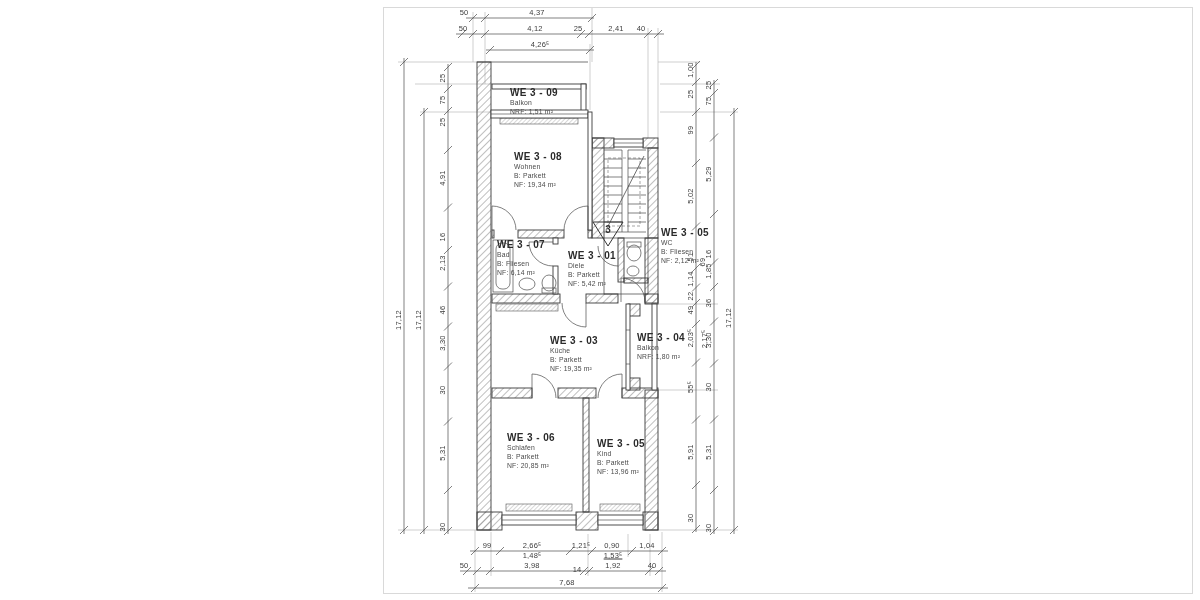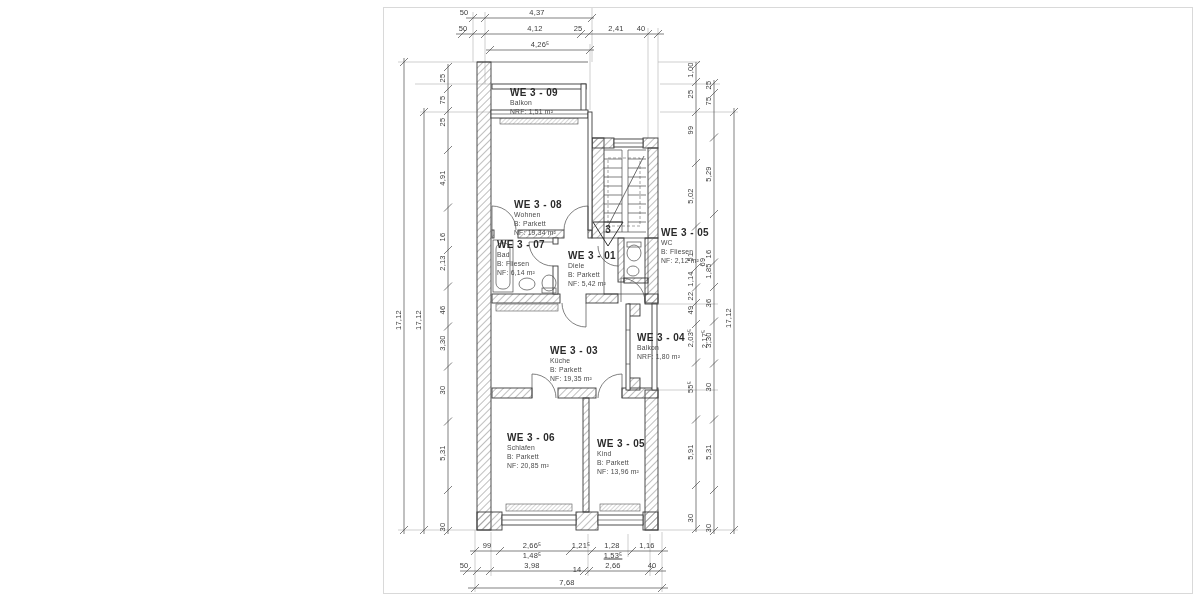--- a/index.html
+++ b/index.html
@@ -262,28 +262,28 @@
       <span class="dim-label" style="left: 537px; top: 12px;">4,37</span>
       <span class="dim-label" style="left: 463px; top: 28px;">50</span>
       <span class="dim-label" style="left: 535px; top: 28px;">4,12</span>
       <span class="dim-label" style="left: 578px; top: 28px;">25</span>
       <span class="dim-label" style="left: 616px; top: 28px;">2,41</span>
       <span class="dim-label" style="left: 641px; top: 28px;">40</span>
       <span class="dim-label" style="left: 540px; top: 44px;">4,26⁵</span>
       <span class="dim-label" style="left: 487px; top: 545px;">99</span>
       <span class="dim-label" style="left: 532px; top: 545px; text-align: center;">2,66⁵</span>
       <span class="dim-label" style="left: 581px; top: 545px;">1,21⁵</span>
-      <span class="dim-label" style="left: 612px; top: 545px;">1,28</span>
-      <span class="dim-label" style="left: 647px; top: 545px;">1,16</span>
+      <span class="dim-label" style="left: 612px; top: 545px;">0,90</span>
+      <span class="dim-label" style="left: 647px; top: 545px;">1,04</span>
       <span class="dim-label" style="left: 532px; top: 555px;">1,48⁵</span>
       <span class="dim-label" style="left: 613px; top: 555px; text-decoration: underline;">1,53⁵</span>
       <span class="dim-label" style="left: 464px; top: 565px;">50</span>
       <span class="dim-label" style="left: 532px; top: 565px;">3,98</span>
       <span class="dim-label" style="left: 577px; top: 569px;">14</span>
-      <span class="dim-label" style="left: 613px; top: 565px;">2,66</span>
+      <span class="dim-label" style="left: 613px; top: 565px;">1,92</span>
       <span class="dim-label" style="left: 652px; top: 565px;">40</span>
       <span class="dim-label" style="left: 567px; top: 582px;">7,68</span>
       <span class="dim-label rot" style="left: 442px; top: 78px;">25</span>
       <span class="dim-label rot" style="left: 442px; top: 100px;">75</span>
       <span class="dim-label rot" style="left: 442px; top: 122px;">25</span>
       <span class="dim-label rot" style="left: 442px; top: 178px;">4,91</span>
       <span class="dim-label rot" style="left: 442px; top: 237px;">16</span>
       <span class="dim-label rot" style="left: 442px; top: 263px;">2,13</span>
       <span class="dim-label rot" style="left: 442px; top: 310px;">46</span>
       <span class="dim-label rot" style="left: 442px; top: 343px;">3,30</span>
@@ -317,21 +317,21 @@
       <span class="dim-label rot" style="left: 728px; top: 318px;">17,12</span>
       <span class="dim-label rot" style="left: 704px; top: 339px;">2,17⁵</span>
       <span class="dim-label rot" style="left: 702px; top: 262px;">69</span>
     </div>
   <div id="room-labels">
       <div class="room-label" style="left: 510px; top: 86px;">
         <div class="room-title">WE 3 - 09</div>
         <div class="room-line">Balkon</div>
         <div class="room-line">NRF: 1,51 m²</div>
       </div>
-      <div class="room-label" style="left: 514px; top: 150px; margin-top: 48px;">
+      <div class="room-label" style="left: 514px; top: 150px;">
         <div class="room-title">WE 3 - 08</div>
         <div class="room-line">Wohnen</div>
         <div class="room-line">B: Parkett</div>
         <div class="room-line">NF: 19,34 m²</div>
       </div>
       <div class="room-label" style="left: 497px; top: 238px;">
         <div class="room-title">WE 3 - 07</div>
         <div class="room-line">Bad</div>
         <div class="room-line">B: Fliesen</div>
         <div class="room-line">NF: 6,14 m²</div>
@@ -341,21 +341,21 @@
         <div class="room-line">Diele</div>
         <div class="room-line">B: Parkett</div>
         <div class="room-line">NF: 5,42 m²</div>
       </div>
       <div class="room-label" style="left: 661px; top: 226px;">
         <div class="room-title">WE 3 - 05</div>
         <div class="room-line">WC</div>
         <div class="room-line">B: Fliesen</div>
         <div class="room-line">NF: 2,12 m²</div>
       </div>
-      <div class="room-label" style="left: 550px; top: 344px;">
+      <div class="room-label" style="left: 550px; top: 334px;">
         <div class="room-title">WE 3 - 03</div>
         <div class="room-line">Küche</div>
         <div class="room-line">B: Parkett</div>
         <div class="room-line">NF: 19,35 m²</div>
       </div>
       <div class="room-label" style="left: 637px; top: 331px;">
         <div class="room-title">WE 3 - 04</div>
         <div class="room-line">Balkon</div>
         <div class="room-line">NRF: 1,80 m²</div>
       </div>

